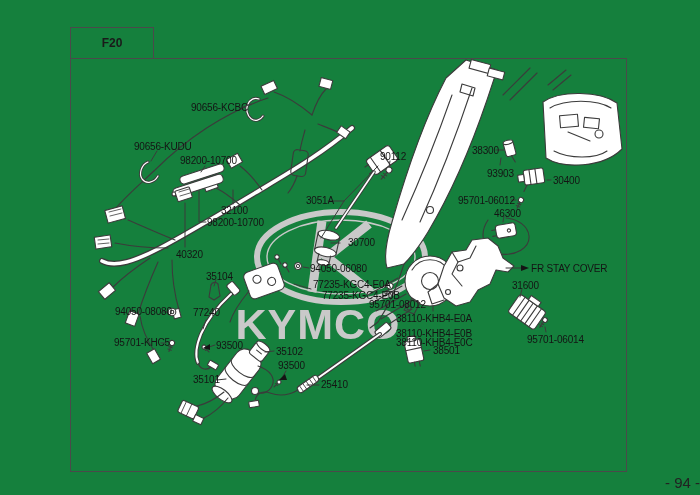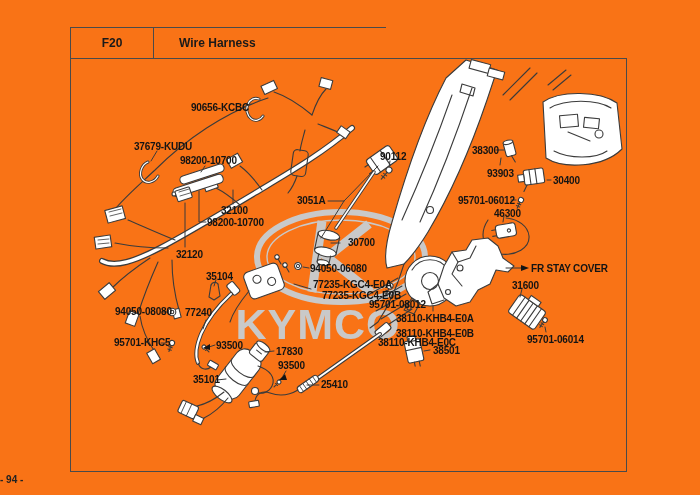--- a/index.html
+++ b/index.html
@@ -1,42 +1,39 @@
 <!DOCTYPE html>
 <html><head>
 <meta charset="utf-8">
 <style>
   html,body{margin:0;padding:0;background:#ffffff;}
   body{width:700px;height:495px;position:relative;overflow:hidden;
        font-family:"Liberation Sans",sans-serif;}
-  .page{position:absolute;left:0;top:0;width:700px;height:495px;background:#f97316;}
+  .page{position:absolute;left:0;top:0;width:700px;height:495px;background:#15803d;}
   .f20-box{position:absolute;left:70px;top:27px;width:82px;height:30px;
            border:1px solid #4a4a4a;border-bottom:none;display:flex;align-items:center;justify-content:center;
            font-size:12px;font-weight:700;color:#1a1a1a;}
   .title-cell{position:absolute;left:153px;top:27px;width:207px;height:30px;
            border-top:1px solid #4a4a4a;display:flex;align-items:center;
            padding-left:26px;font-size:12px;font-weight:700;color:#1a1a1a;}
   .main-frame{position:absolute;left:70px;top:58px;width:555px;height:412px;
            border:1px solid #4a4a4a;}
-  .page-num{position:absolute;left:0;top:474px;width:700px;text-align:left;
-           font-size:10px;font-weight:700;color:#222;}
+  .page-num{position:absolute;left:0;top:474px;width:700px;text-align:right;
+           font-size:15px;font-weight:400;color:#222;}
   svg.art{position:absolute;left:0;top:0;width:700px;height:495px;}
-  .callout{position:absolute;font-size:10px;font-weight:700;color:#141414;
+  .callout{position:absolute;font-size:10px;font-weight:400;color:#141414;
            white-space:nowrap;letter-spacing:-0.2px;line-height:11px;}
 </style>
 </head>
 <body>
 
 <div class="page">
 
   <div class="f20-box">
     <span>F20</span>
-  </div>
-  <div class="title-cell">
-    <span>Wire Harness</span>
   </div>
   <div class="main-frame"></div>
 
   <svg class="art" viewBox="0 0 700 495">
 
     <g stroke="#c9c9c9" fill="none">
       <ellipse cx="341" cy="257" rx="84" ry="45" stroke-width="6"></ellipse>
       <ellipse cx="341" cy="257" rx="74" ry="37" stroke-width="1.4"></ellipse>
       <path d="M322,221 L312,292" stroke-width="9"></path>
       <path d="M369,224 L327,257 L371,292" stroke-width="9"></path>
@@ -326,48 +323,48 @@
         <path d="M286,371 L283,376"></path>
         <polygon points="285,374 279,380 287,380" fill="#141414" stroke="none"></polygon>
         <path d="M274,351 L265,352"></path>
         <path d="M217,380 L226,379"></path>
         <path d="M319,385 L307,385"></path>
       </g>
     </g>
   </svg>
 
   <div class="callout" style="left:191px;top:102px">90656-KCBC</div>
-  <div class="callout" style="left:134px;top:141px">37679-KUDU</div>
+  <div class="callout" style="left:134px;top:141px">90656-KUDU</div>
   <div class="callout" style="left:180px;top:155px">98200-10700</div>
   <div class="callout" style="left:221px;top:205px">32100</div>
   <div class="callout" style="left:207px;top:217px">98200-10700</div>
-  <div class="callout" style="left:176px;top:249px">32120</div>
+  <div class="callout" style="left:176px;top:249px">40320</div>
   <div class="callout" style="left:206px;top:271px">35104</div>
   <div class="callout" style="left:380px;top:151px">90112</div>
-  <div class="callout" style="left:297px;top:195px">3051A</div>
+  <div class="callout" style="left:306px;top:195px">3051A</div>
   <div class="callout" style="left:348px;top:237px">30700</div>
   <div class="callout" style="left:310px;top:263px">94050-06080</div>
   <div class="callout" style="left:313px;top:279px">77235-KGC4-E0A</div>
   <div class="callout" style="left:322px;top:290px">77235-KGC4-E0B</div>
   <div class="callout" style="left:369px;top:299px">95701-08012</div>
   <div class="callout" style="left:396px;top:313px">38110-KHB4-E0A</div>
   <div class="callout" style="left:396px;top:328px">38110-KHB4-E0B</div>
-  <div class="callout" style="left:378px;top:337px">38110-KHB4-E0C</div>
+  <div class="callout" style="left:396px;top:337px">38110-KHB4-E0C</div>
   <div class="callout" style="left:433px;top:345px">38501</div>
   <div class="callout" style="left:472px;top:145px">38300</div>
   <div class="callout" style="left:487px;top:168px">93903</div>
   <div class="callout" style="left:553px;top:175px">30400</div>
   <div class="callout" style="left:458px;top:195px">95701-06012</div>
   <div class="callout" style="left:494px;top:208px">46300</div>
   <div class="callout" style="left:531px;top:263px">FR STAY COVER</div>
   <div class="callout" style="left:512px;top:280px">31600</div>
   <div class="callout" style="left:527px;top:334px">95701-06014</div>
   <div class="callout" style="left:115px;top:306px">94050-08080</div>
-  <div class="callout" style="left:185px;top:307px">77240</div>
+  <div class="callout" style="left:193px;top:307px">77240</div>
   <div class="callout" style="left:114px;top:337px">95701-KHC5</div>
   <div class="callout" style="left:216px;top:340px">93500</div>
-  <div class="callout" style="left:276px;top:346px">17830</div>
+  <div class="callout" style="left:276px;top:346px">35102</div>
   <div class="callout" style="left:278px;top:360px">93500</div>
   <div class="callout" style="left:193px;top:374px">35101</div>
   <div class="callout" style="left:321px;top:379px">25410</div>
 
   <div class="page-num">- 94 -</div>
 </div>
 
 </body></html>

